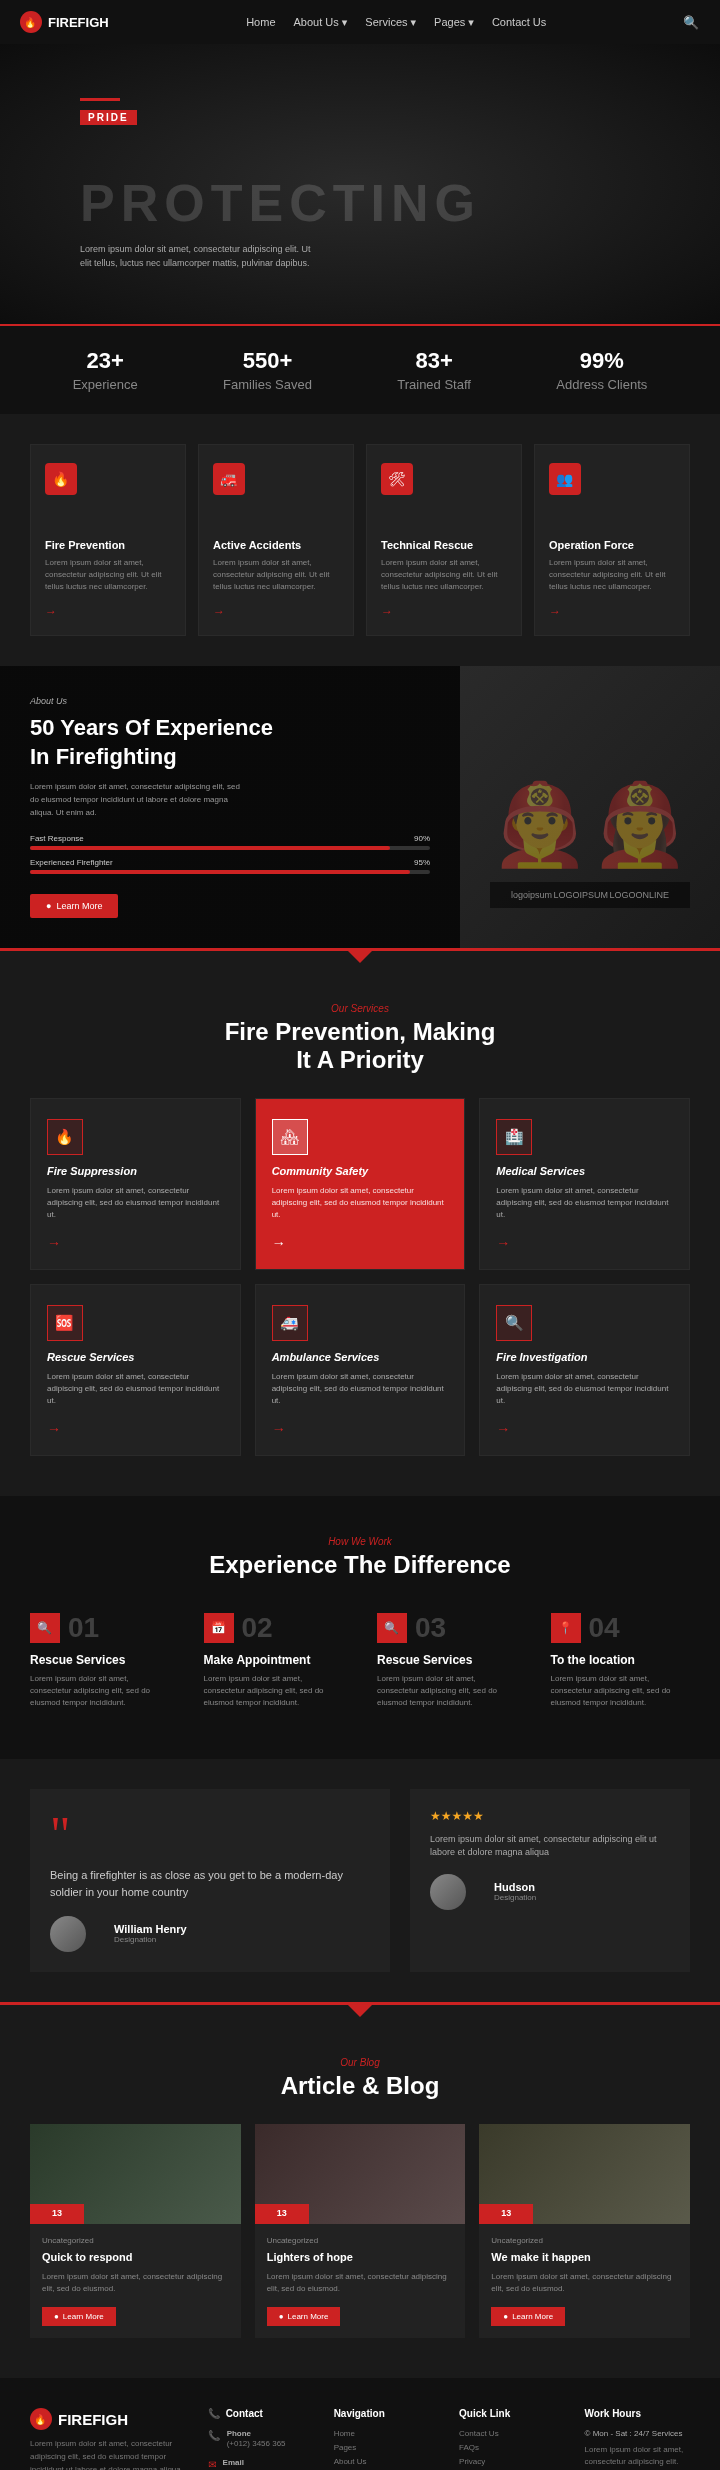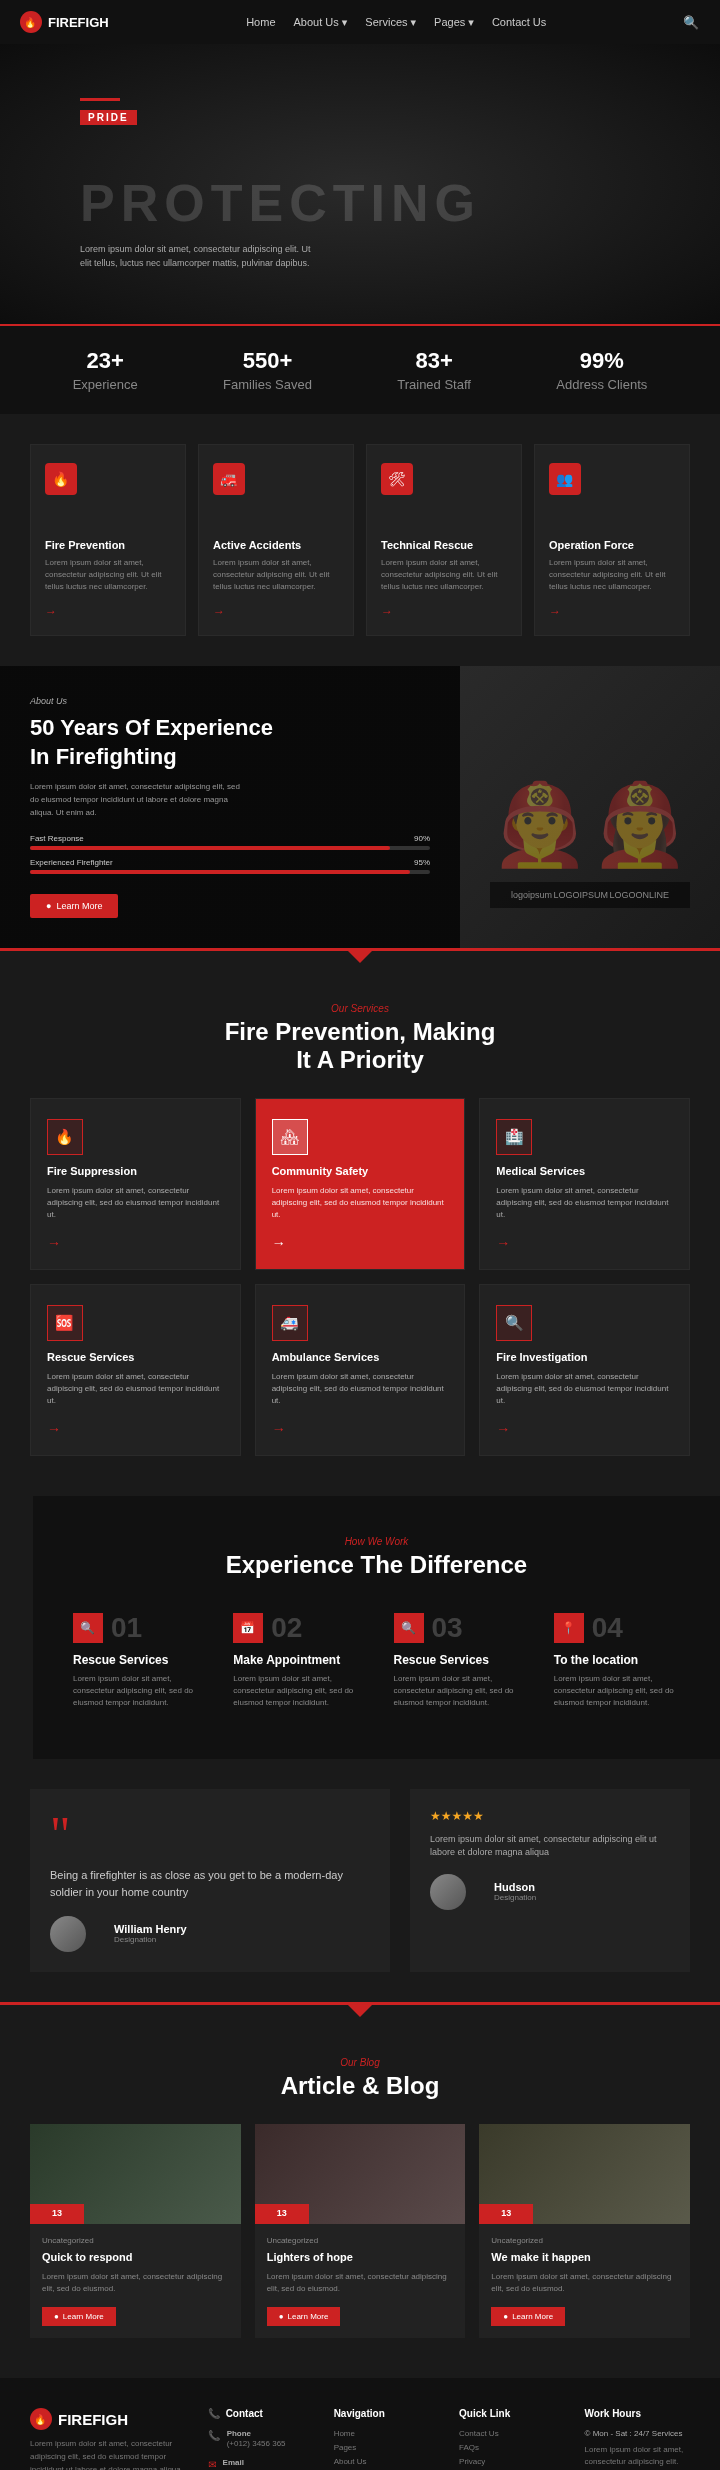--- a/index.html
+++ b/index.html
@@ -233,31 +233,30 @@
       display: flex; align-items: center; justify-content: center;
       font-size: 15px;
       margin-bottom: 10px;
       color: #cc2222;
     }
     .svc-card.highlighted .svc-icon {
       background: rgba(255,255,255,0.2);
       border-color: #fff;
       color: #fff;
     }
-    .svc-card h4 { font-size: 11px; font-weight: bold; color: #fff; margin-bottom: 8px; }
+    .svc-card h4 { font-size: 11px; font-weight: bold; color: #fff; margin-bottom: 8px; font-style: italic; }
     .svc-card p { font-size: 8px; color: #aaa; line-height: 1.5; }
     .svc-card.highlighted p { color: rgba(255,255,255,0.85); }
     .svc-arrow { color: #cc2222; font-size: 14px; margin-top: 12px; display: block; }
     .svc-card.highlighted .svc-arrow { color: #fff; }
 
     
     .how-section {
       background: #111;
-      padding: 40px 30px;
-      margin-left: 33px;
+      padding: 40px 20px;
     }
     .steps-grid {
       display: grid;
       grid-template-columns: repeat(4, 1fr);
       gap: 14px;
       margin-top: 24px;
     }
     .step-card { padding: 10px; }
     .step-num-wrap {
       display: flex;

